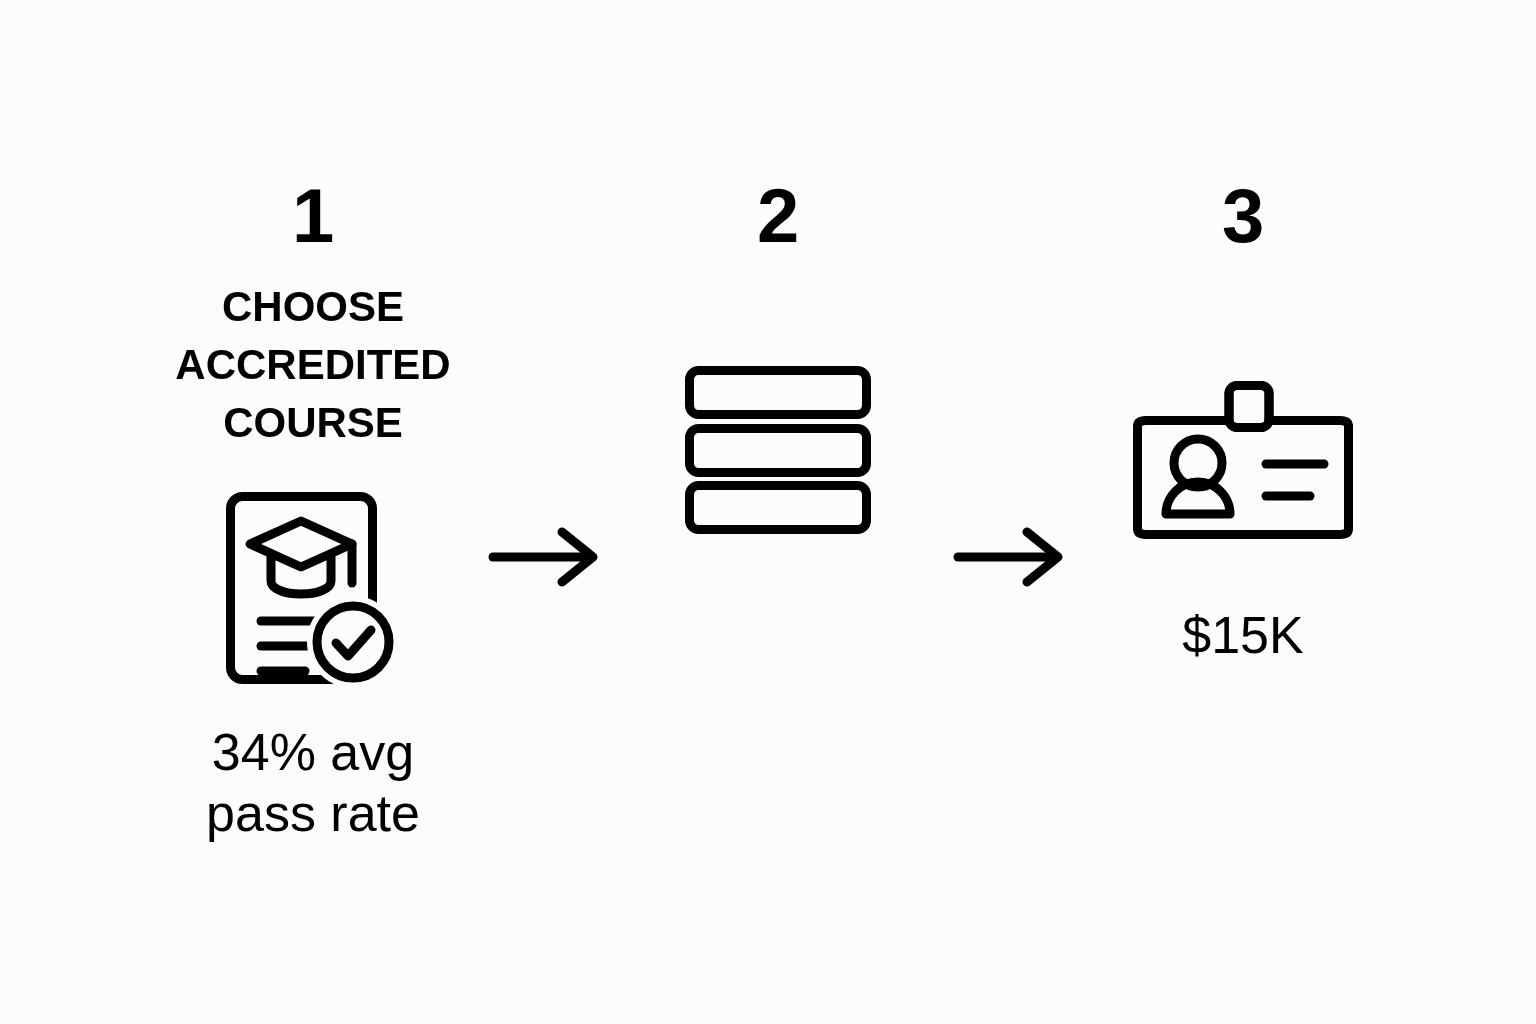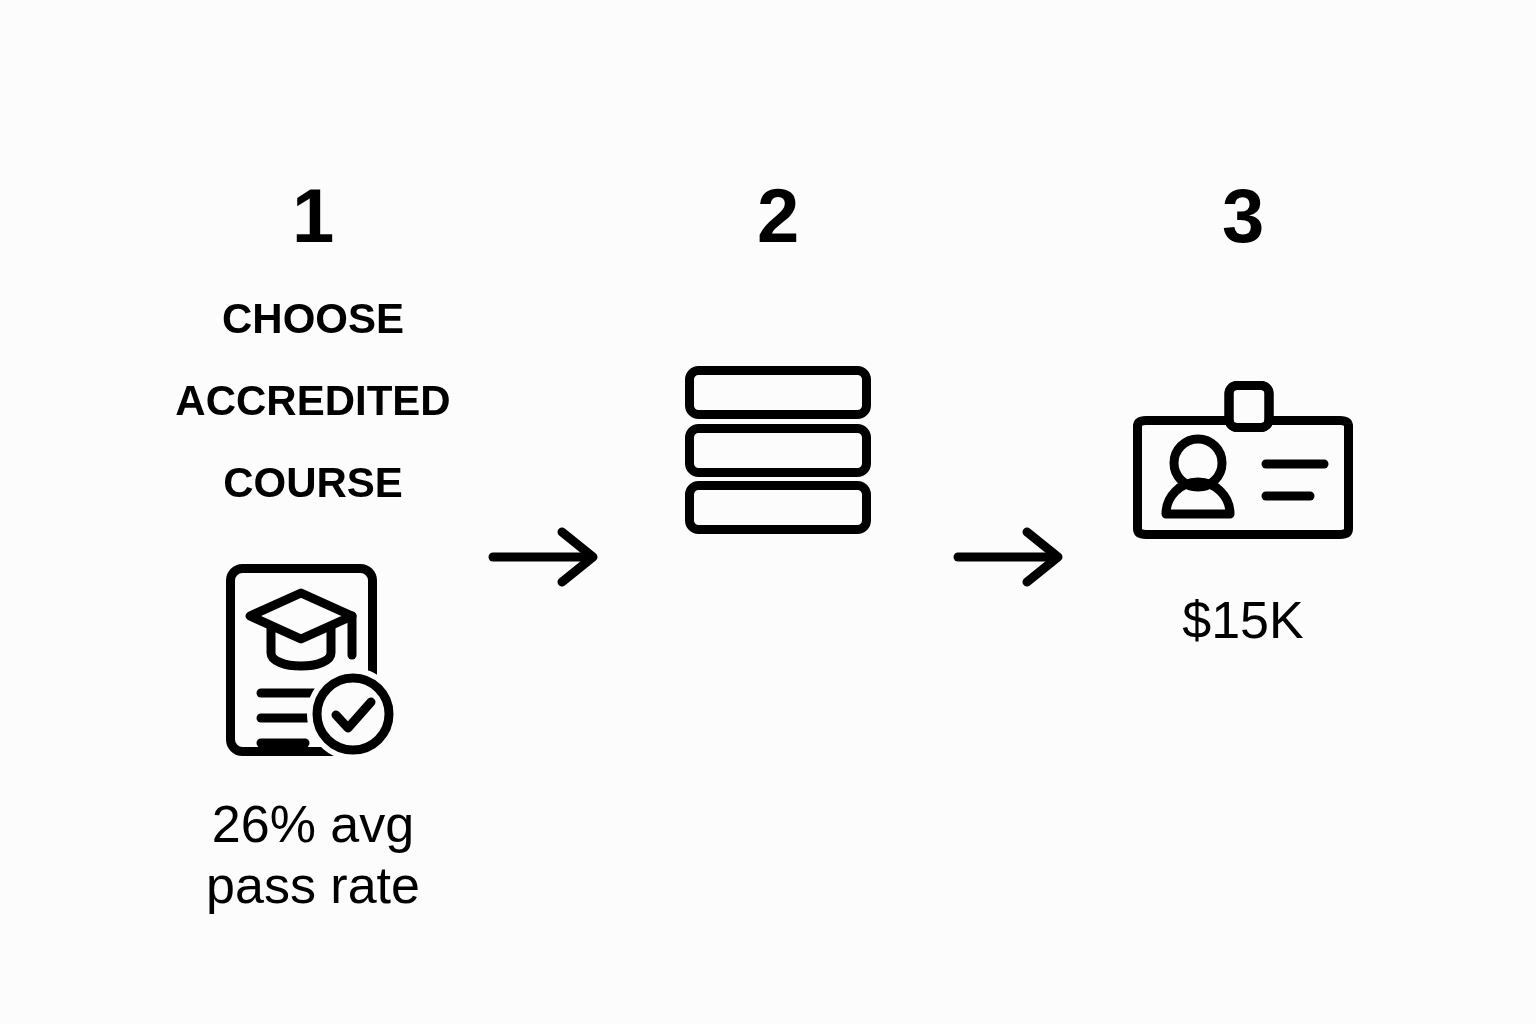--- a/index.html
+++ b/index.html
@@ -62,21 +62,21 @@
     letter-spacing: -0.5px;
     margin-top: 178px;
     text-align: center;
   }
 
   
   .step-heading {
     margin-top: 24px;
     font-size: 42px;
     font-weight: bold;
-    line-height: 82px;
+    line-height: 58px;
     letter-spacing: 0px;
     text-align: center;
     text-transform: uppercase;
     white-space: pre-line;
   }
 
   
   .icon-wrap {
     display: flex;
     align-items: center;
@@ -100,21 +100,21 @@
     line-height: 1.2;
     white-space: pre-line;
   }
 
   .step-1 .caption { margin-top: 34px; }
   .step-1 .caption-primary { font-size: 52px; }
 
   .step-2 .caption { margin-top: 32px; }
   .step-2 .caption-primary { font-size: 40px; }
 
-  .step-3 .caption { margin-top: 30px; }
+  .step-3 .caption { margin-top: 45px; }
   .step-3 .caption-primary { font-size: 52px; }
   .step-3 .caption-secondary { font-size: 36px; margin-top: 4px; }
 
   
   .arrow-svg { margin-top: 526px; }
 </style>
 </head>
 <body>
 
 <div class="canvas">
@@ -145,21 +145,21 @@
           <path d="M 36 180 L 80 180"></path>
 
           <circle cx="128" cy="151" r="41" fill="#fcfcfc" stroke="#fcfcfc" stroke-width="10"></circle>
 
           <circle cx="128" cy="151" r="36"></circle>
           <path d="M 111 152 L 123 165 L 146 139"></path>
         </svg>
       </div>
 
       <div class="caption">
-        <div class="caption-primary">26% avg
+        <div class="caption-primary">34% avg
 pass rate</div>
       </div>
     </div>
 
     <div class="connector">
       <svg class="arrow-svg" width="115" height="62" viewBox="0 0 115 62" fill="none" stroke="#000000" stroke-width="9" stroke-linecap="round" stroke-linejoin="round">
         <path d="M 5 31 L 100 31"></path>
         <path d="M 74 6 L 105 31 L 74 56"></path>
       </svg>
     </div>

